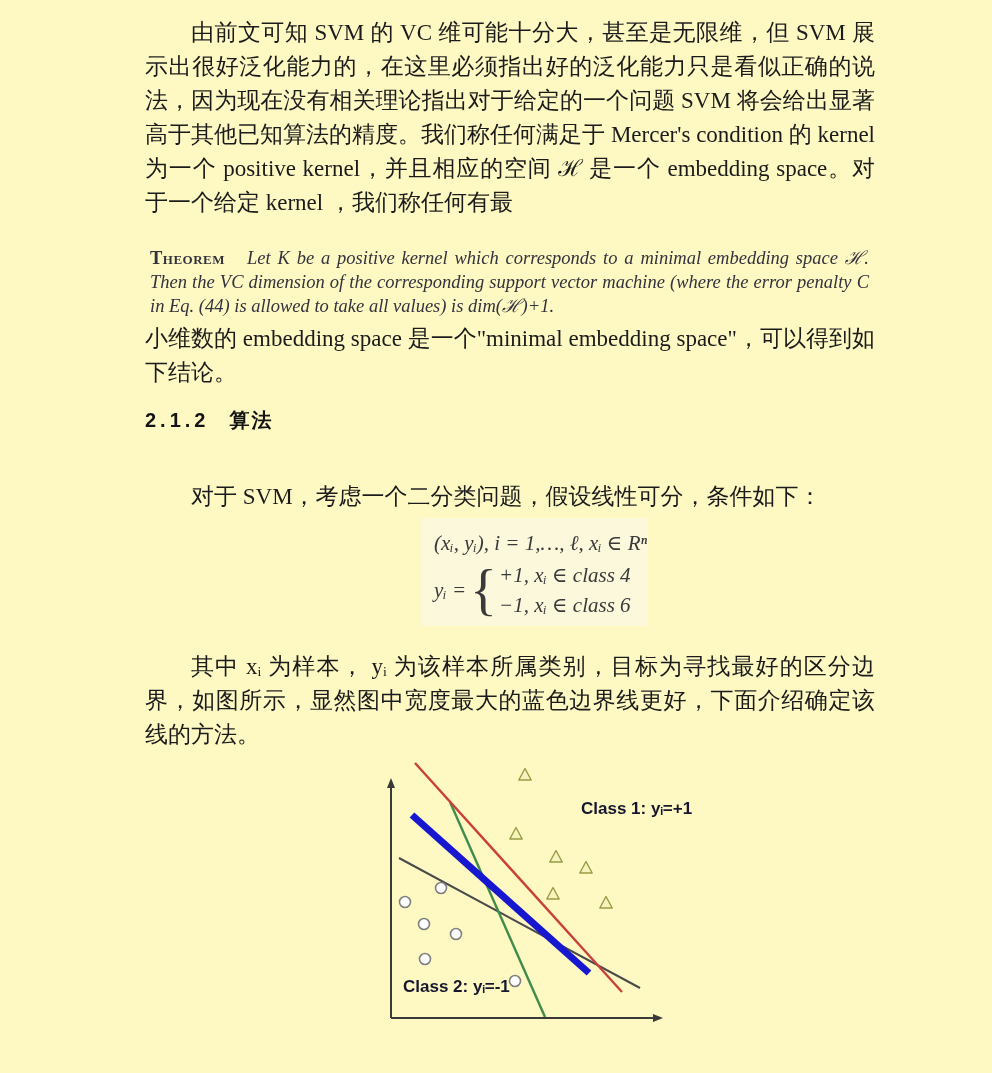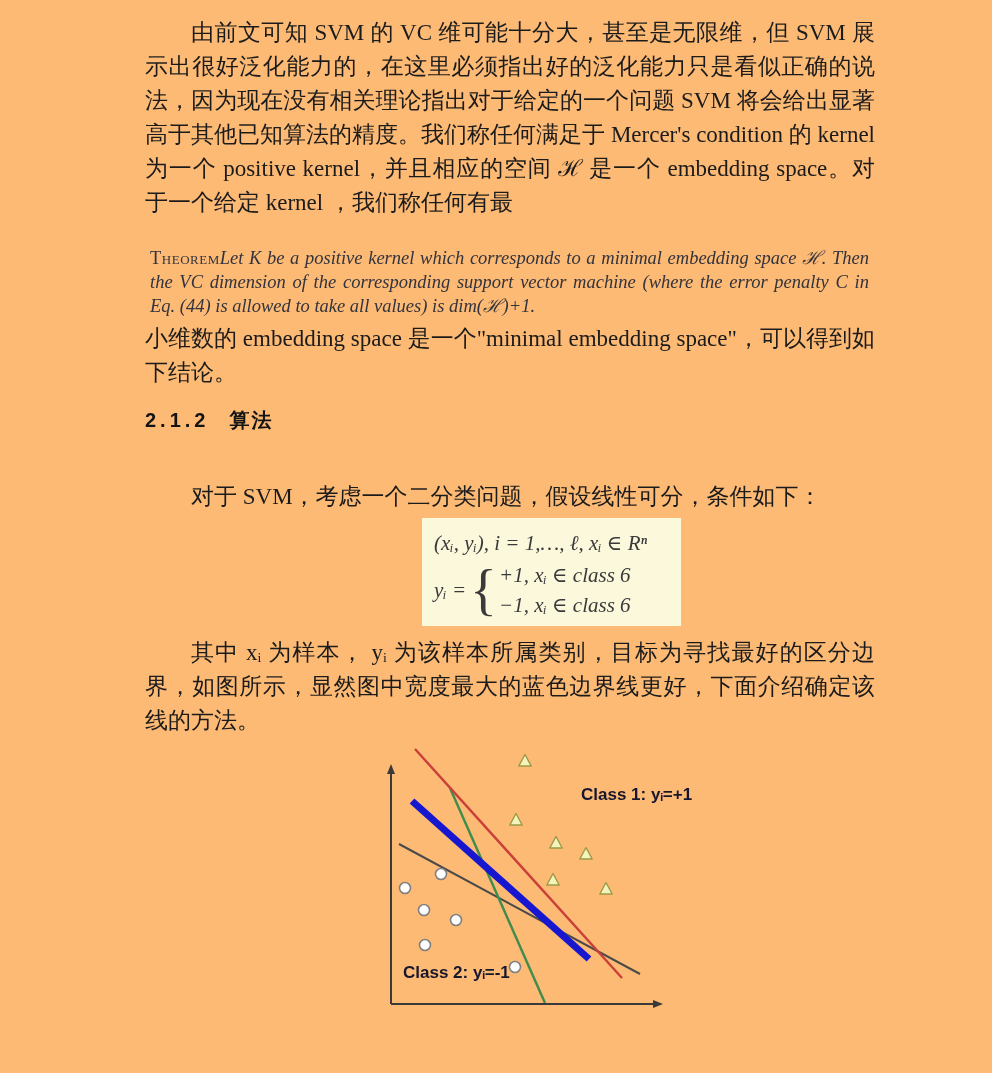--- a/index.html
+++ b/index.html
@@ -1,21 +1,21 @@
 <!DOCTYPE html>
 <html><head>
 <meta charset="utf-8">
 <style>
   * { margin: 0; padding: 0; box-sizing: border-box; }
   html, body { background: #ffffff; }
   .page {
     position: relative;
     width: 992px;
     height: 1073px;
-    background: #fdba74;
+    background: #fef9c3;
     overflow: hidden;
     font-family: "Liberation Serif", "DejaVu Serif", serif;
     color: #1b1b1b;
   }
   .content {
     padding: 16px 117px 0 145px;
   }
   .body-par {
     font-size: 23px;
     line-height: 34px;
@@ -27,20 +27,22 @@
     font-size: 18.5px;
     line-height: 24px;
     text-align: justify;
     color: #33333d;
     font-style: italic;
   }
   .theorem-label {
     font-style: normal;
     font-variant: small-caps;
     letter-spacing: 0.5px;
+    margin-right: 22px;
+    font-weight: bold;
   }
   .hl-ell {
     font-style: italic;
     font-weight: bold;
     color: #8a3520;
     background: #f3ee47;
     padding: 0 3px;
   }
   .section-heading {
     margin-top: 10px;
@@ -49,21 +51,21 @@
     font-size: 20px;
     line-height: 40px;
     color: #141414;
   }
   .section-heading .num { letter-spacing: 4px; }
   .section-heading .ttl { margin-left: 20px; letter-spacing: 2px; }
   .par-after-heading { margin-top: 40px; }
   .formula-box {
     margin-top: 4px;
     margin-left: 277px;
-    width: 259px;
+    width: 226px;
     background: #fbf8dc;
     padding: 10px 20px 6px 12px;
     font-style: italic;
     color: #3a3a3a;
     font-size: 21px;
   }
   .formula-line1 { line-height: 30px; white-space: nowrap; }
   .formula-line2 {
     display: flex;
     align-items: center;
@@ -72,21 +74,21 @@
   .formula-lhs { white-space: nowrap; }
   .formula-brace {
     font-size: 56px;
     font-weight: 300;
     font-style: normal;
     line-height: 60px;
     margin: 0 2px 0 4px;
     color: #3a3a3a;
   }
   .formula-cases div { line-height: 30px; white-space: nowrap; }
-  .par-mid { margin-top: 10px; }
+  .par-mid { margin-top: 24px; }
   .figure-wrap {
     margin-top: 8px;
     margin-left: 218px;
     width: 340px;
   }
   .figure-svg { display: block; }
 </style>
 </head>
 <body>
 
@@ -103,21 +105,21 @@
     <h2 class="section-heading"><span class="num">2.1.2</span><span class="ttl">算法</span></h2>
 
     <p class="body-par indent par-after-heading">对于 SVM，考虑一个二分类问题，假设线性可分，条件如下：</p>
 
     <div class="formula-box">
       <div class="formula-line1">(xᵢ, yᵢ),  i = 1,…, ℓ,  xᵢ ∈ Rⁿ</div>
       <div class="formula-line2">
         <span class="formula-lhs">yᵢ =</span>
         <span class="formula-brace">{</span>
         <span class="formula-cases">
-          <div>+1,  xᵢ ∈ class 6</div>
+          <div>+1,  xᵢ ∈ class 4</div>
           <div>−1,  xᵢ ∈ class 6</div>
         </span>
       </div>
     </div>
 
     <p class="body-par indent par-mid">其中 xᵢ 为样本， yᵢ 为该样本所属类别，目标为寻找最好的区分边界，如图所示，显然图中宽度最大的蓝色边界线更好，下面介绍确定该线的方法。</p>
 
     <div class="figure-wrap">
       <svg id="figure-svg" class="figure-svg" width="340" height="272" viewBox="0 0 340 272" xmlns="http://www.w3.org/2000/svg">
           <line x1="36" y1="98" x2="277" y2="228" stroke="#4a4a4a" stroke-width="2"></line>

